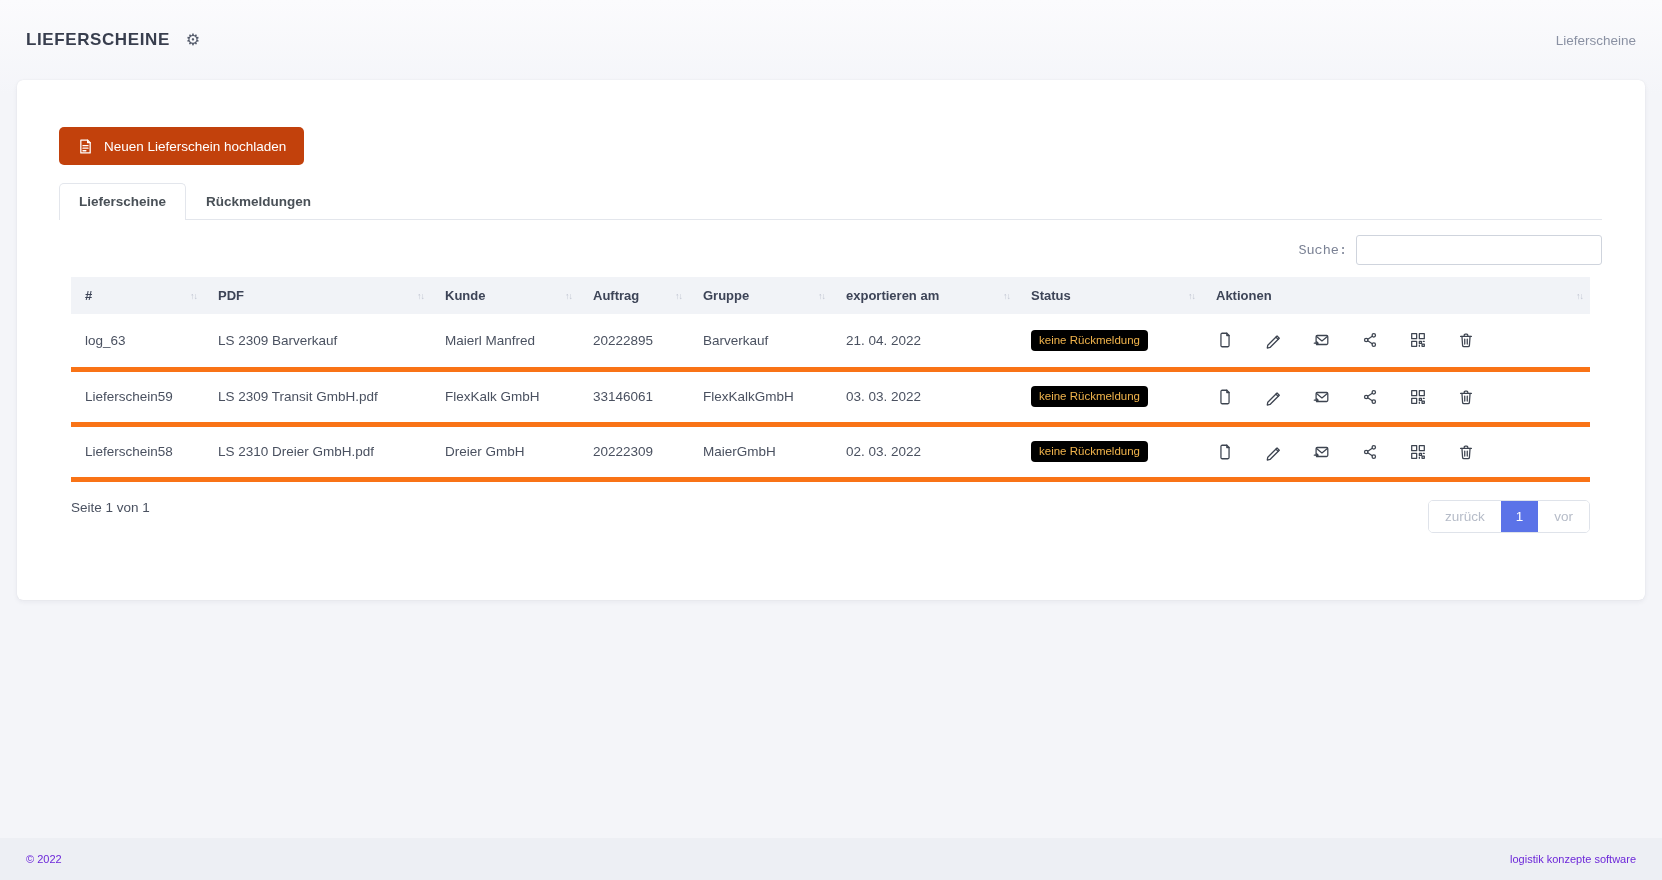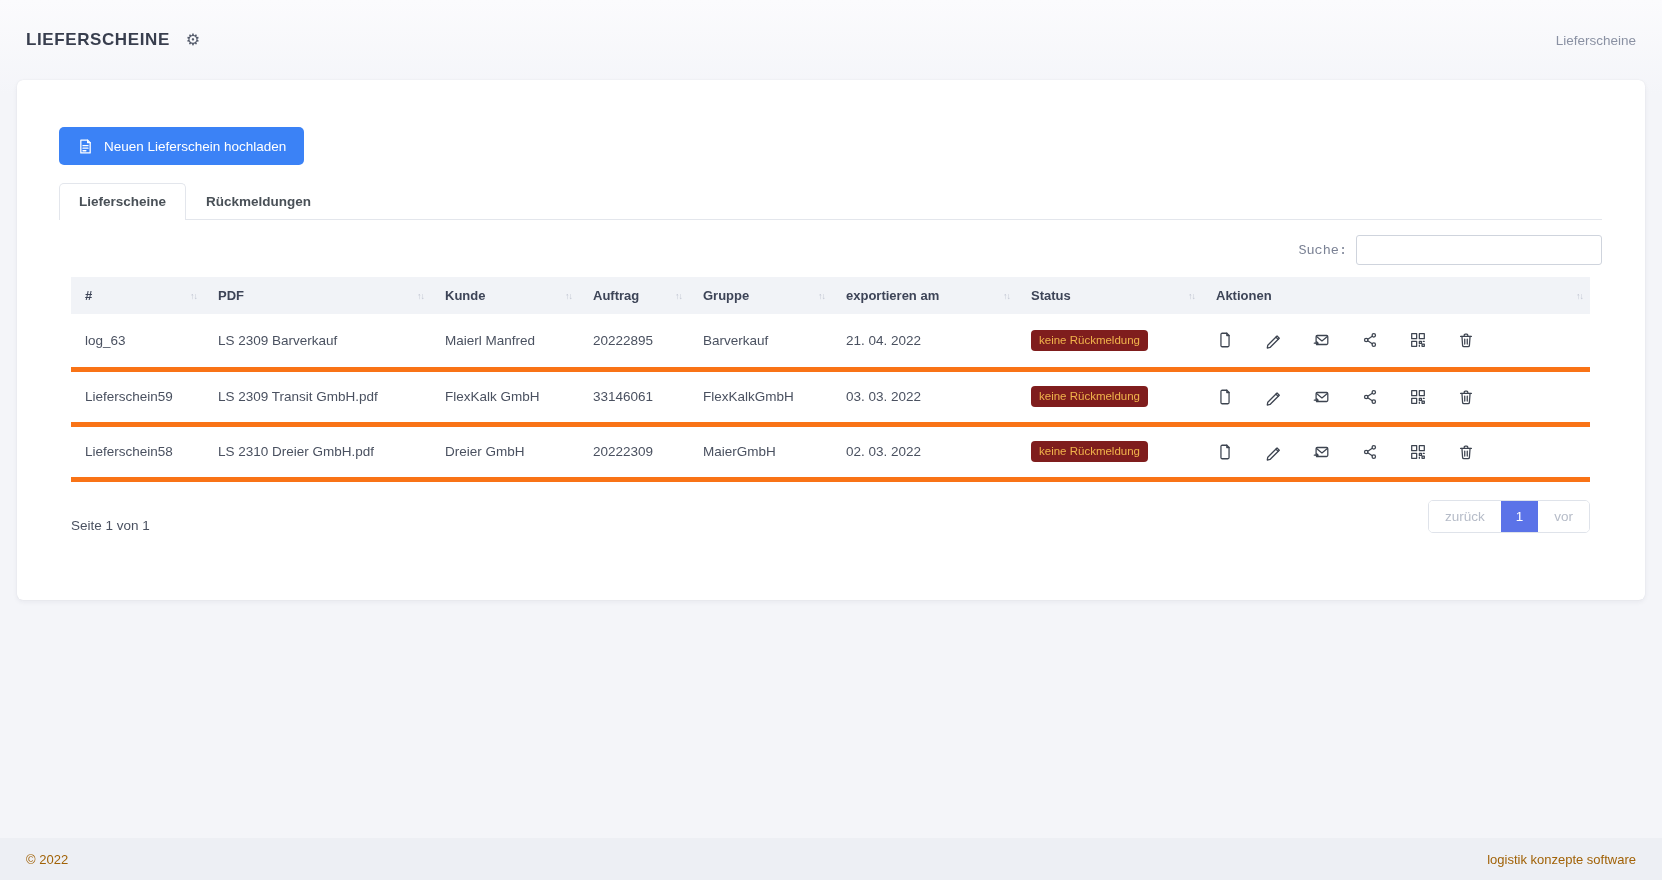--- a/index.html
+++ b/index.html
@@ -17,21 +17,21 @@
   .crumb { font-size:13.5px; color:#8a91a3; }
   
   .card {
     margin:0 17px; background:#fff; border-radius:6px; height:520px;
     box-shadow:0 2px 5px rgba(30,40,70,.06), 0 0 1px rgba(30,40,70,.12);
     padding:47px 43px 0 42px;
   }
   .btn-row { display:flex; justify-content:space-between; align-items:center; }
   .btn {
     display:inline-flex; align-items:center; gap:10px; height:38px; padding:0 18px;
-    background:#3b82f6; color:#fff; font-size:13.5px; border:none; border-radius:5px;
+    background:#c2410c; color:#fff; font-size:13.5px; border:none; border-radius:5px;
     font-family:inherit; cursor:pointer;
   }
   .btn svg { display:block; }
   
   .tabbar { display:flex; margin-top:17px; border-bottom:1px solid #e3e6ec; }
   .tab {
     font-size:13.5px; font-weight:bold; color:#495057; padding:10px 19px 11px;
     cursor:pointer; border:1px solid transparent; border-bottom:none;
     border-radius:5px 5px 0 0; position:relative; top:1px; background:transparent;
   }
@@ -47,38 +47,38 @@
   .table-wrap { margin:12px 12px 0 12px; }
   table { width:100%; border-collapse:collapse; table-layout:fixed; }
   th {
     background:#f1f3f7; text-align:left; font-size:13px; font-weight:bold; color:#3d4457;
     padding:11px 26px 11px 14px; position:relative; cursor:pointer; white-space:nowrap;
   }
   th .sort { position:absolute; right:7px; top:50%; transform:translateY(-50%);
     font-size:9px; color:#c0c5d2; letter-spacing:-1px; }
   td { font-size:13.5px; color:#4a5160; padding:0 14px; height:55px; border-bottom:5px solid #f97316; white-space:nowrap; overflow:hidden; }
   .badge {
-    display:inline-block; background:#7f1d1d; color:#f1b44c; font-size:11.5px;
+    display:inline-block; background:#000000; color:#f1b44c; font-size:11.5px;
     padding:4px 8px 5px; border-radius:4px;
   }
   .actions { display:flex; align-items:center; gap:30px; }
   .action-btn { background:none; border:none; padding:0; cursor:pointer; display:block; }
   .action-btn svg { display:block; stroke:#3d4450; fill:none; stroke-width:1.4; stroke-linecap:round; stroke-linejoin:round; }
   
-  .pager-row { display:flex; justify-content:space-between; align-items:flex-end; margin:18px 12px 0 12px; }
+  .pager-row { display:flex; justify-content:space-between; align-items:flex-start; margin:18px 12px 0 12px; }
   .pager-info { font-size:13.5px; color:#4a5160; }
   .pager { display:inline-flex; border:1px solid #dfe3ea; border-radius:5px; overflow:hidden; background:#fff; }
   .pager-item { font-size:13.5px; color:#b6bcc8; padding:0 16px; cursor:pointer; background:#fff; border:none; font-family:inherit; }
   .pager-item.current { background:#5b73e8; color:#fff; padding:8px 15px; }
   
   .footer {
     position:absolute; bottom:0; left:0; width:100%; height:42px; background:#edeff4;
     display:flex; align-items:center; justify-content:space-between; padding:0 26px;
   }
-  .footer span { font-size:13px; color:#a16207; }
+  .footer span { font-size:11px; color:#6d28d9; }
 </style>
 </head>
 <body>
 
 <div class="topbar">
   <div class="topbar-left">
     <span class="page-title">LIEFERSCHEINE</span>
     <span class="gear">⚙</span>
   </div>
   <span class="crumb">Lieferscheine</span>

